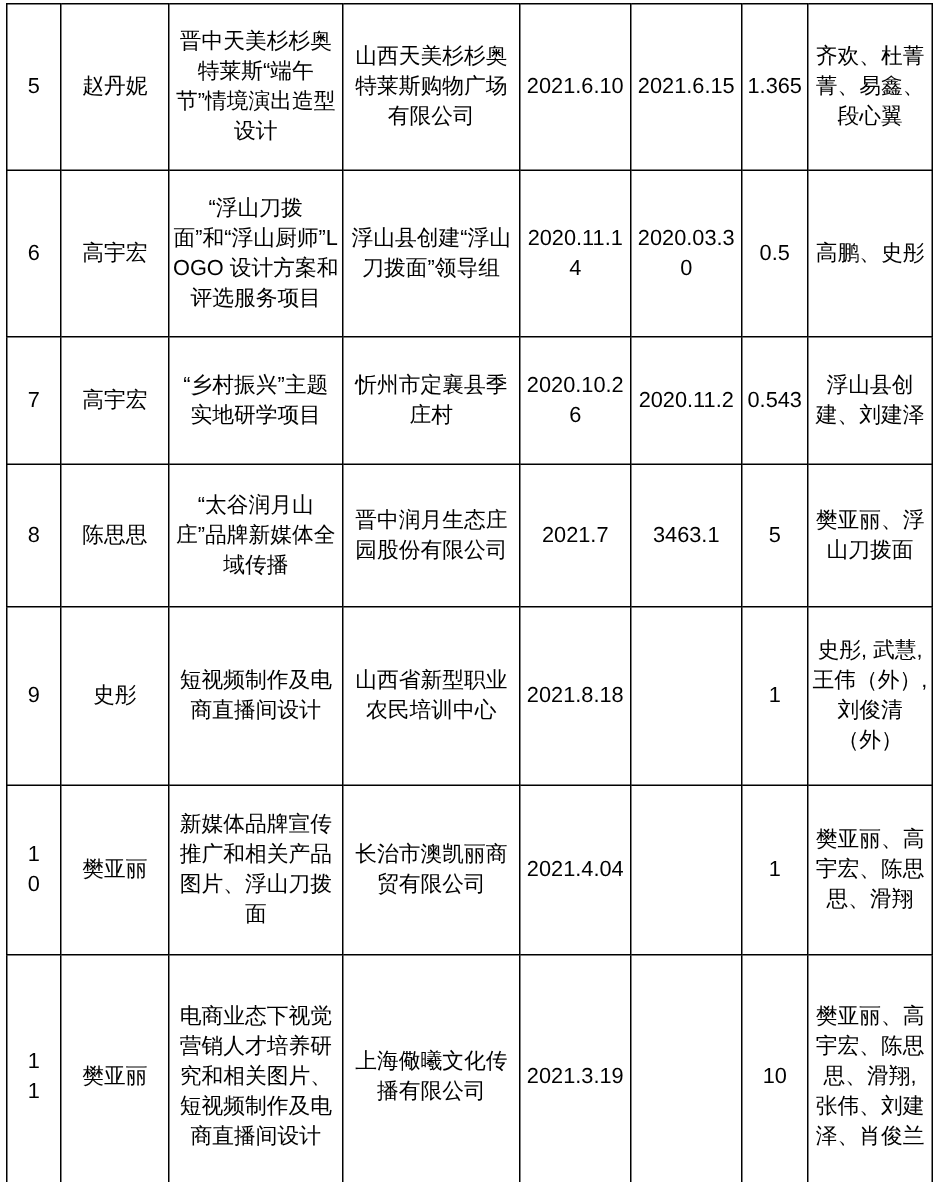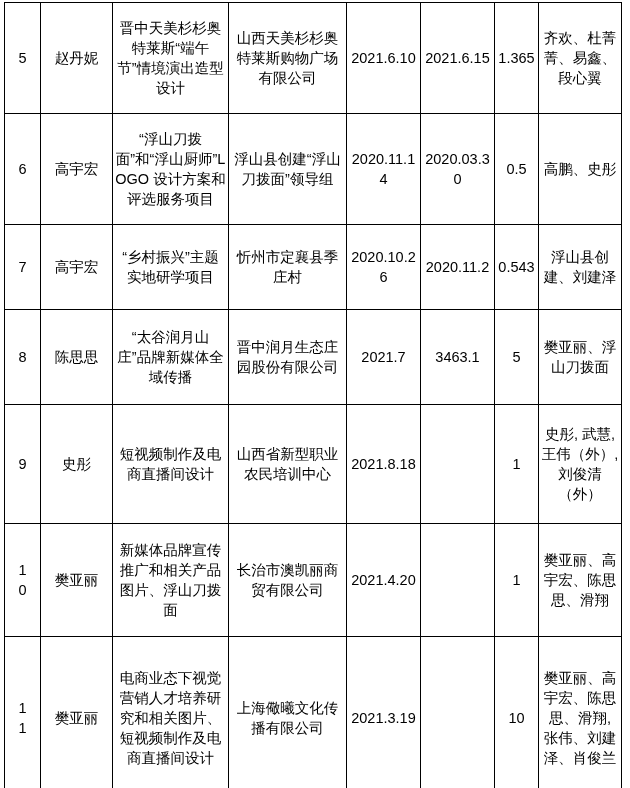--- a/index.html
+++ b/index.html
@@ -134,21 +134,21 @@
         <td class="cell-date">2021.8.18</td>
         <td class="cell-date"></td>
         <td class="cell-amount">1</td>
         <td class="cell-members">史彤, 武慧, 王伟（外）, 刘俊清（外）</td>
       </tr>
       <tr class="r5">
         <td class="cell-no"><span class="narrow-no">10</span></td>
         <td class="cell-leader">樊亚丽</td>
         <td class="cell-name">新媒体品牌宣传推广和相关产品图片、浮山刀拨面</td>
         <td class="cell-client">长治市澳凯丽商贸有限公司</td>
-        <td class="cell-date">2021.4.20</td>
+        <td class="cell-date">2021.4.04</td>
         <td class="cell-date"></td>
         <td class="cell-amount">1</td>
         <td class="cell-members">樊亚丽、高宇宏、陈思思、滑翔</td>
       </tr>
       <tr class="r6">
         <td class="cell-no"><span class="narrow-no">11</span></td>
         <td class="cell-leader">樊亚丽</td>
         <td class="cell-name">电商业态下视觉营销人才培养研究和相关图片、短视频制作及电商直播间设计</td>
         <td class="cell-client">上海儆曦文化传播有限公司</td>
         <td class="cell-date">2021.3.19</td>

